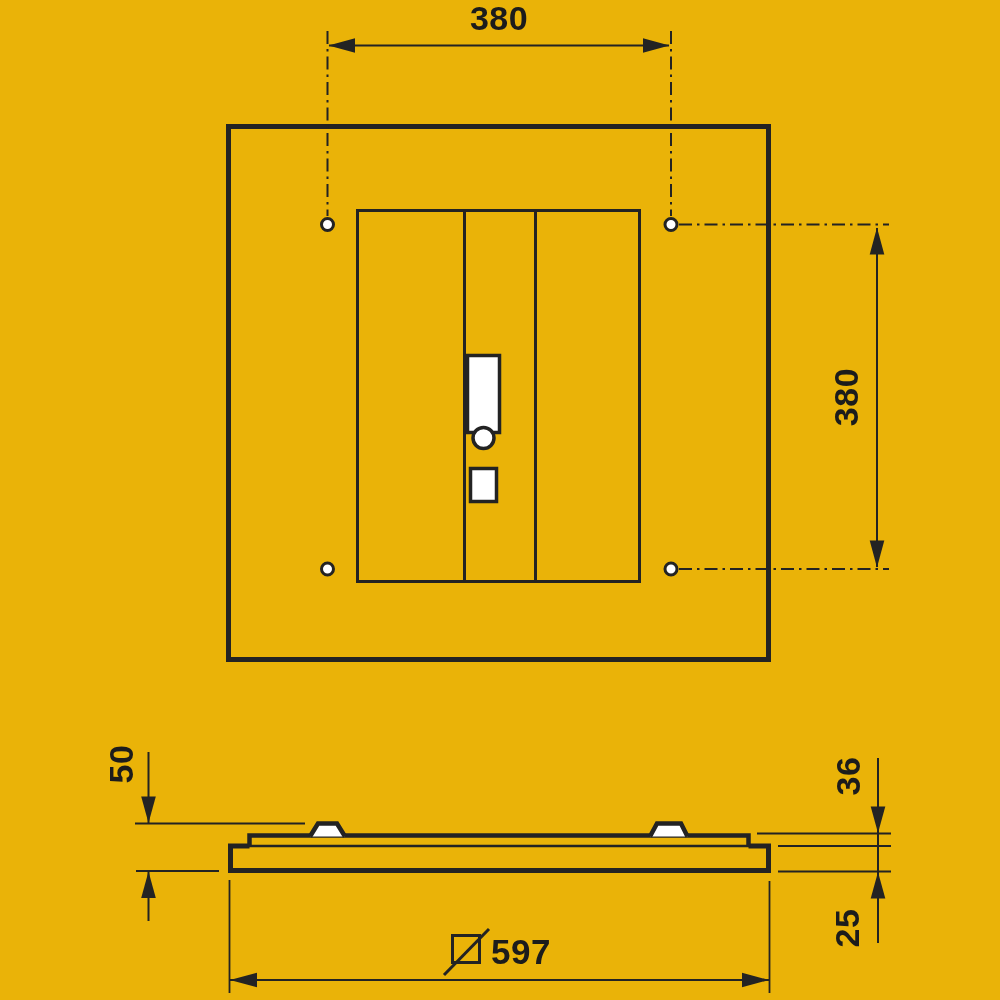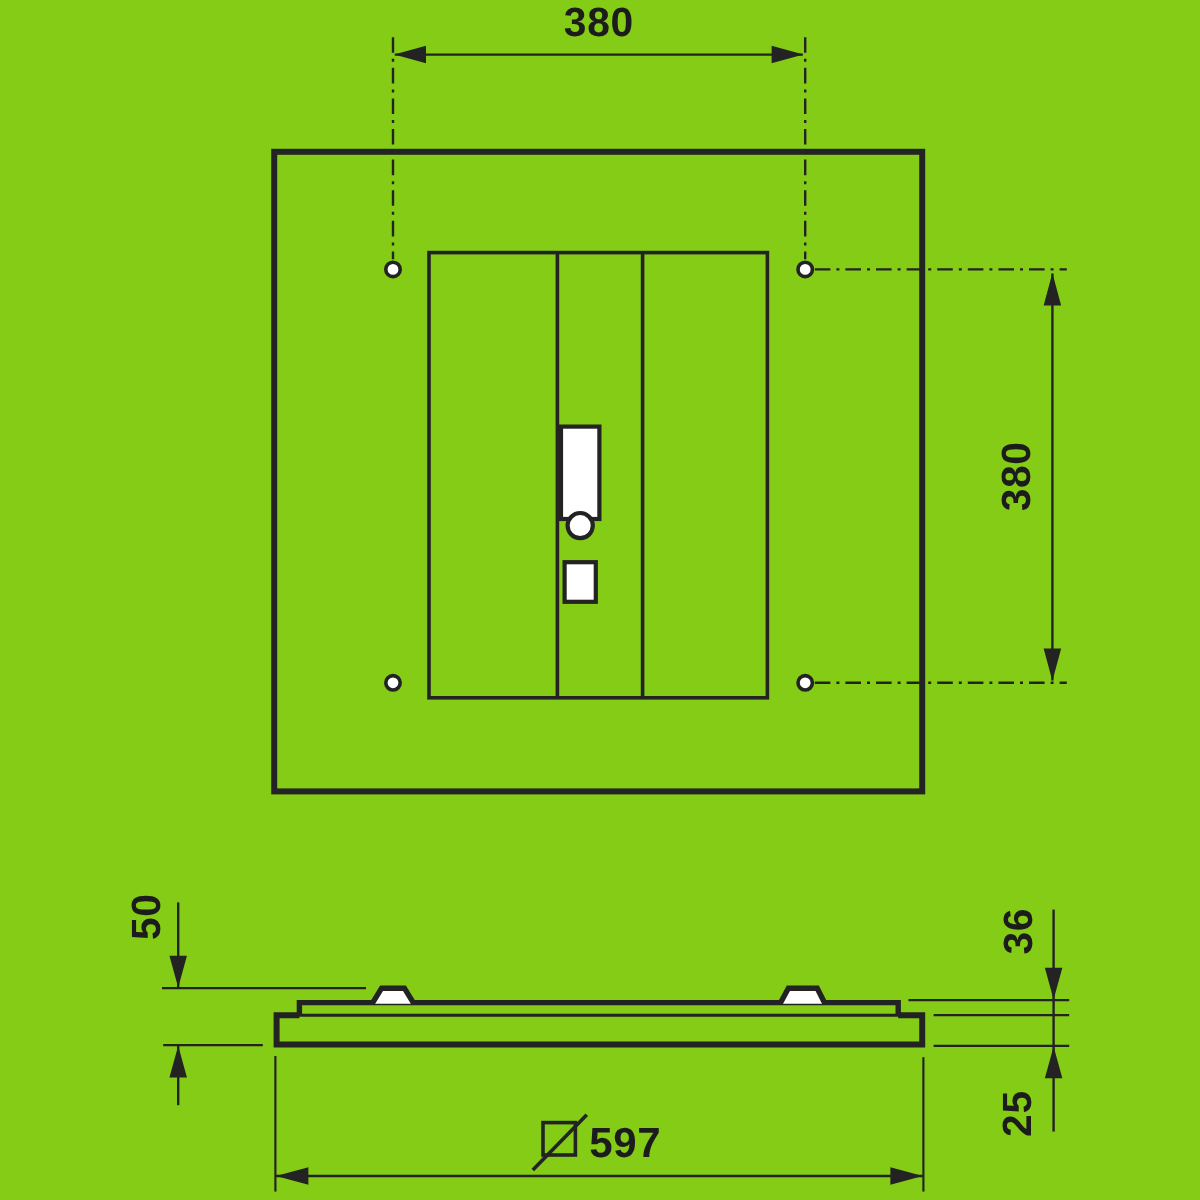--- a/index.html
+++ b/index.html
@@ -1,17 +1,17 @@
 <!DOCTYPE html>
 <html><head>
 <meta charset="utf-8">
 <style>
   html,body{margin:0;padding:0;background:#fff;}
   .canvas{
-    width:1000px;height:1000px;position:relative;background:#84cc16;
+    width:1000px;height:1000px;position:relative;background:#eab308;
     font-family:"Liberation Sans", sans-serif;
   }
   svg{display:block;}
   .ln{stroke:#232323;fill:none;}
   .thick5{stroke-width:5;}
   .thick45{stroke-width:4.5;}
   .mid3{stroke-width:3;}
   .mid35{stroke-width:3.5;}
   .mid25{stroke-width:2.5;}
   .dim{stroke-width:2;}

